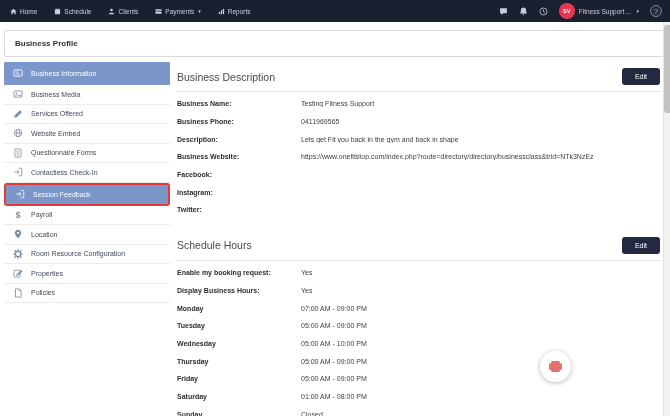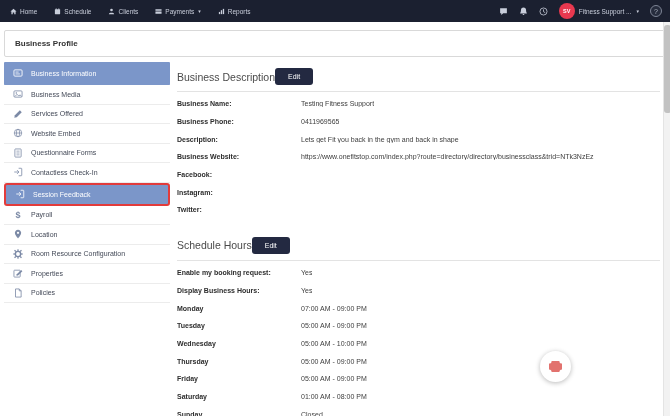--- a/index.html
+++ b/index.html
@@ -30,21 +30,21 @@
   .side-item { display:flex; align-items:center; gap:8px; height:19.5px; padding:0 9px; border-bottom:1px solid #ececec; color:#434957; font-size:7px; cursor:pointer; }
   .side-item .sicon { width:10px; height:10px; flex:none; color:#7c8aa6; display:flex; align-items:center; justify-content:center; }
   .side-item .sicon svg { width:10px; height:10px; }
   .side-item.active { background:#7b96c9; color:#fff; height:23px; border-bottom:1px solid #7b96c9; border-radius:1px; }
   .side-item.active .sicon { color:#fff; }
   .side-item.flagged { border:2px solid #e23b3b; border-radius:3px; }
   .dollar { font-size:9px; font-weight:bold; line-height:10px; }
 
   
   .main { flex:1; min-width:0; padding-right:6px; }
-  .section-header { display:flex; align-items:center; padding:6px 0; }
+  .section-header { display:flex; align-items:center; justify-content:space-between; padding:6px 0; }
   .section-title { font-size:10.5px; color:#4a4a4a; }
   .edit-btn { background:#232941; color:#fff; border:none; border-radius:3px; font-size:7px; font-family:"Liberation Sans", sans-serif; padding:5px 13px; cursor:pointer; }
   .divider { border-bottom:1px solid #e3e3e3; }
   .rows { padding-top:3px; }
   .frow { display:flex; align-items:center; height:17.7px; font-size:7px; }
   .flabel { width:124px; flex:none; font-weight:bold; color:#2d2d2d; }
   .fvalue { color:#3d3d3d; white-space:nowrap; overflow:hidden; text-overflow:ellipsis; }
   .fvalue.link { cursor:pointer; }
   .section-2 { margin-top:12px; }
 

